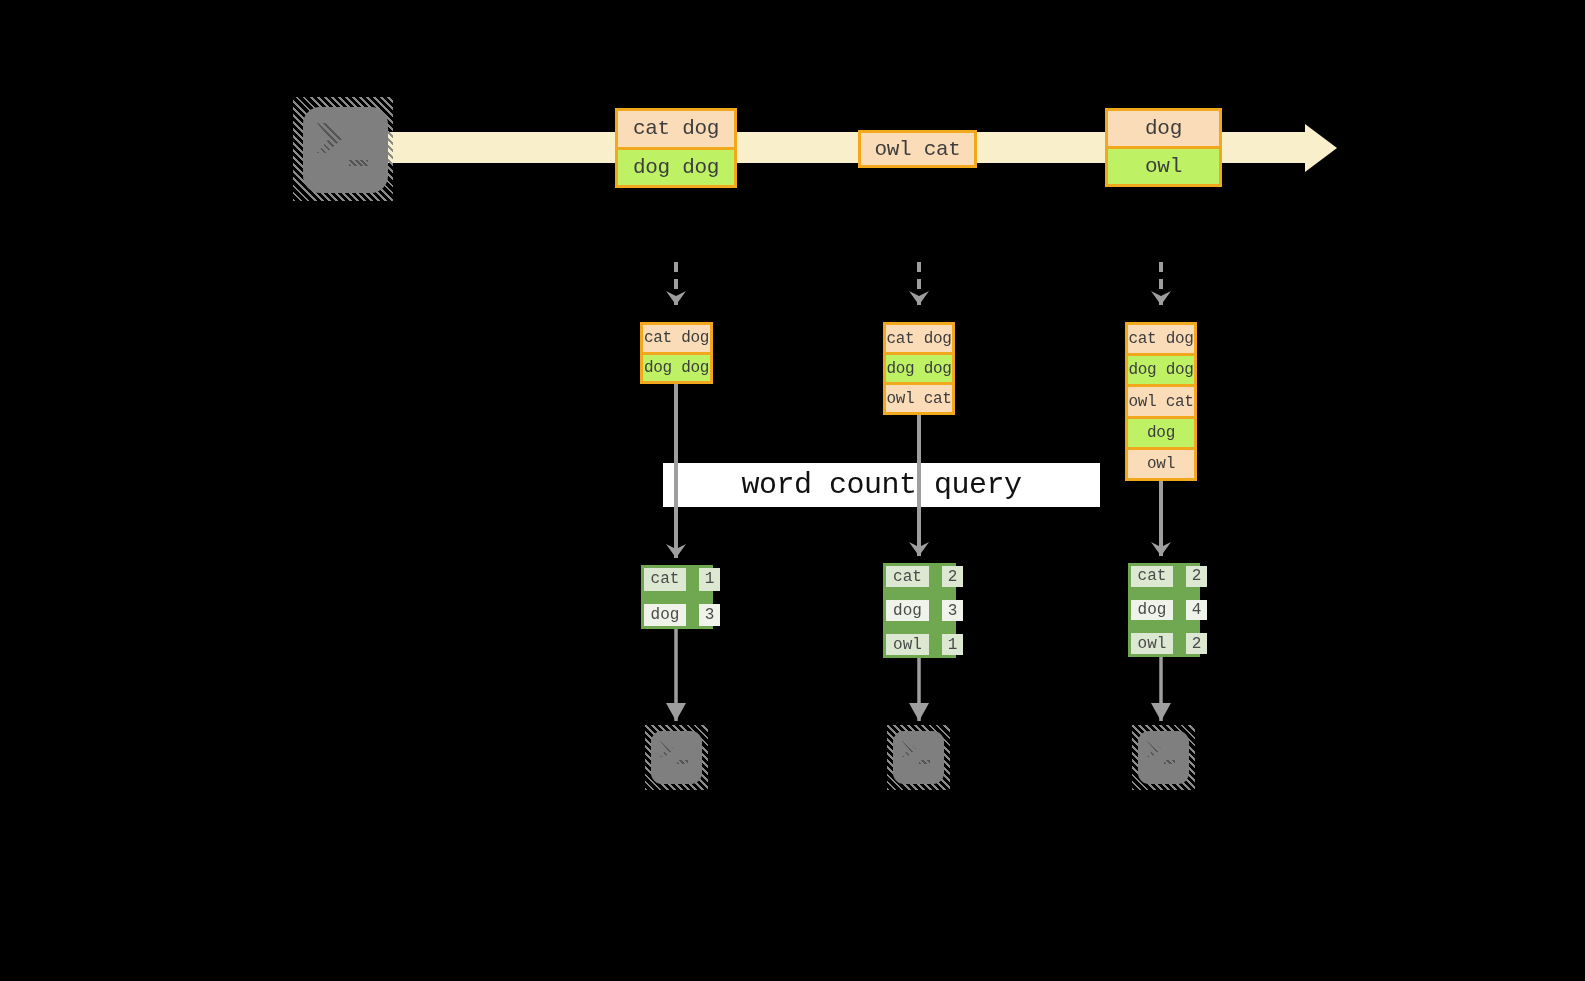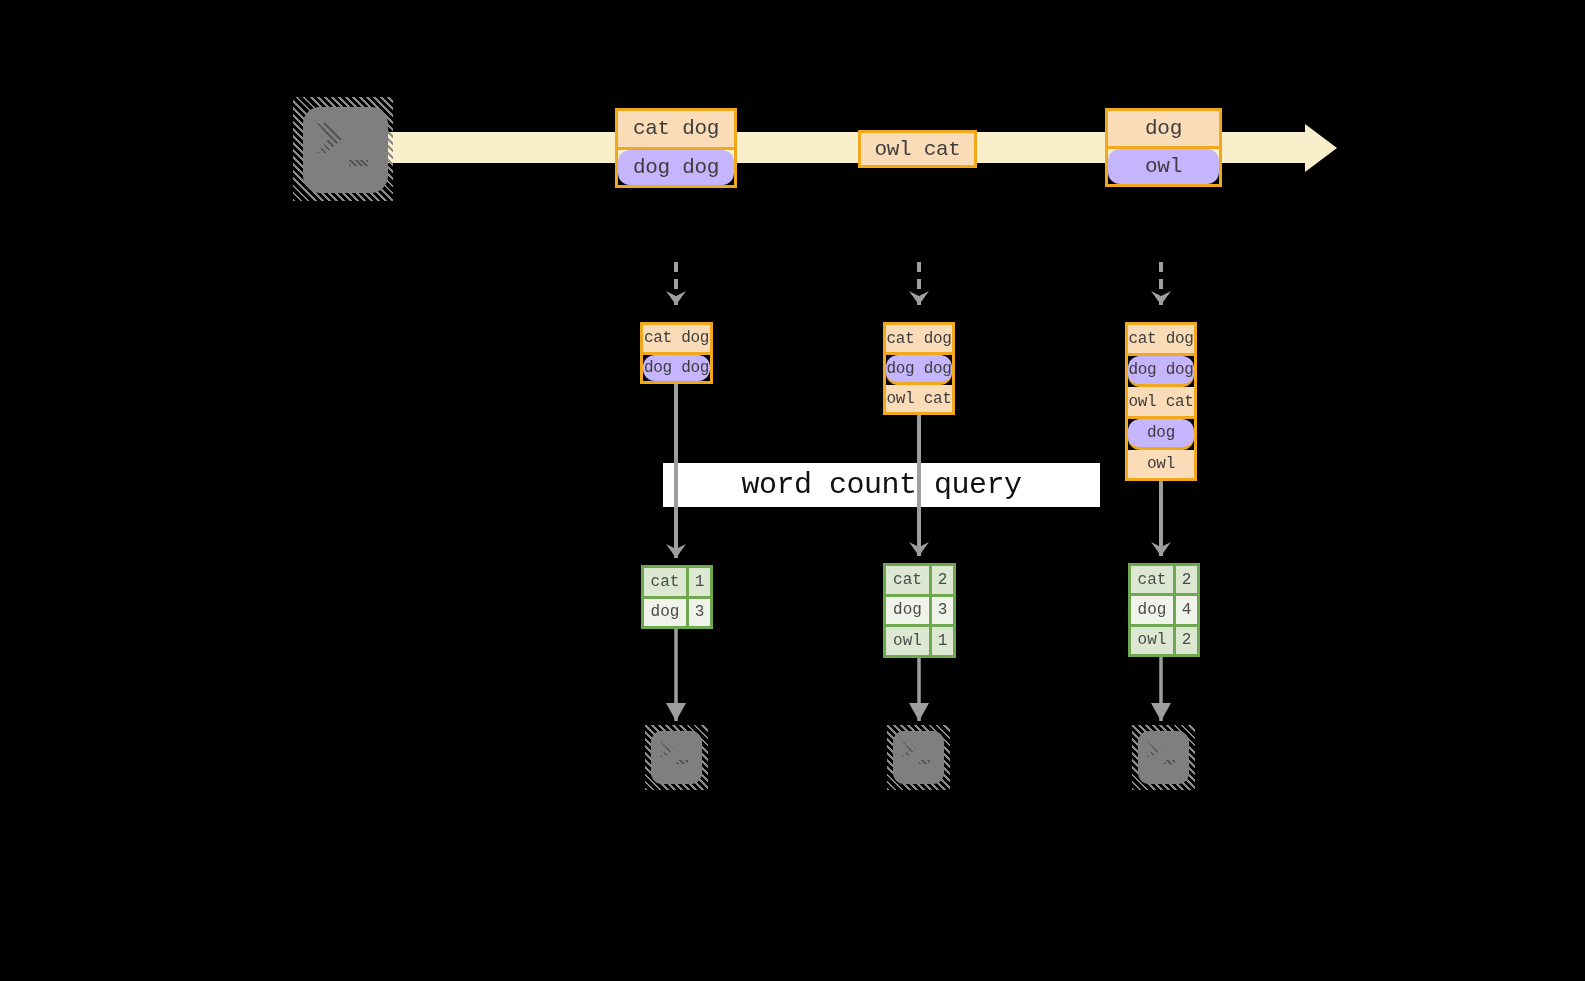--- a/index.html
+++ b/index.html
@@ -13,30 +13,30 @@
   .stream-head { position:absolute; left:1290px; top:124px; width:0; height:0;
     border-left:32px solid #FAEFCB; border-top:24px solid transparent;
     border-bottom:24px solid transparent; z-index:1; }
   
   .obox { position:absolute; display:flex; flex-direction:column;
     border:3px solid #F2A81D; box-sizing:border-box; z-index:3; }
   .obox .cell { flex:1; display:flex; align-items:center; justify-content:center;
     color:#3D3D3D; border-bottom:3px solid #F2A81D; letter-spacing:-0.3px; }
   .obox .cell:last-child { border-bottom:none; }
   .cell.dark  { background:#FBDCB8; }
-  .cell.light { background:#c4b5fd;border-radius:12px; }
+  .cell.light { background:#bef264; }
   .obox.big .cell { font-size:21px; }
   .obox.small .cell { font-size:16px; }
   
   .query-band { position:absolute; left:648px; top:463px; width:437px; height:44px;
     background:#FFFFFF; display:flex; align-items:center; justify-content:center;
     z-index:1; }
   .query-band span { font-size:30px; color:#111111; letter-spacing:-0.5px; }
   
-  .gtable { position:absolute; display:grid; gap:3px; box-sizing:border-box;
+  .gtable { position:absolute; display:grid; gap:13px; box-sizing:border-box;
     border:3px solid #6FA850; background:#6FA850; z-index:3; }
   .gtable .gcell { display:flex; align-items:center; justify-content:center;
     font-size:16px; color:#4A4A4A; }
   .gcell.dark  { background:#DCE8D2; }
   .gcell.light { background:#EFF3EA; }
   
   .term { position:absolute; z-index:3;
     background:repeating-linear-gradient(45deg,#8B8B8B 0px,#8B8B8B 2px,transparent 2px,transparent 5px); }
   .term .inner { position:absolute; background:#7F7F7F; }
   .term .chev { position:absolute;

